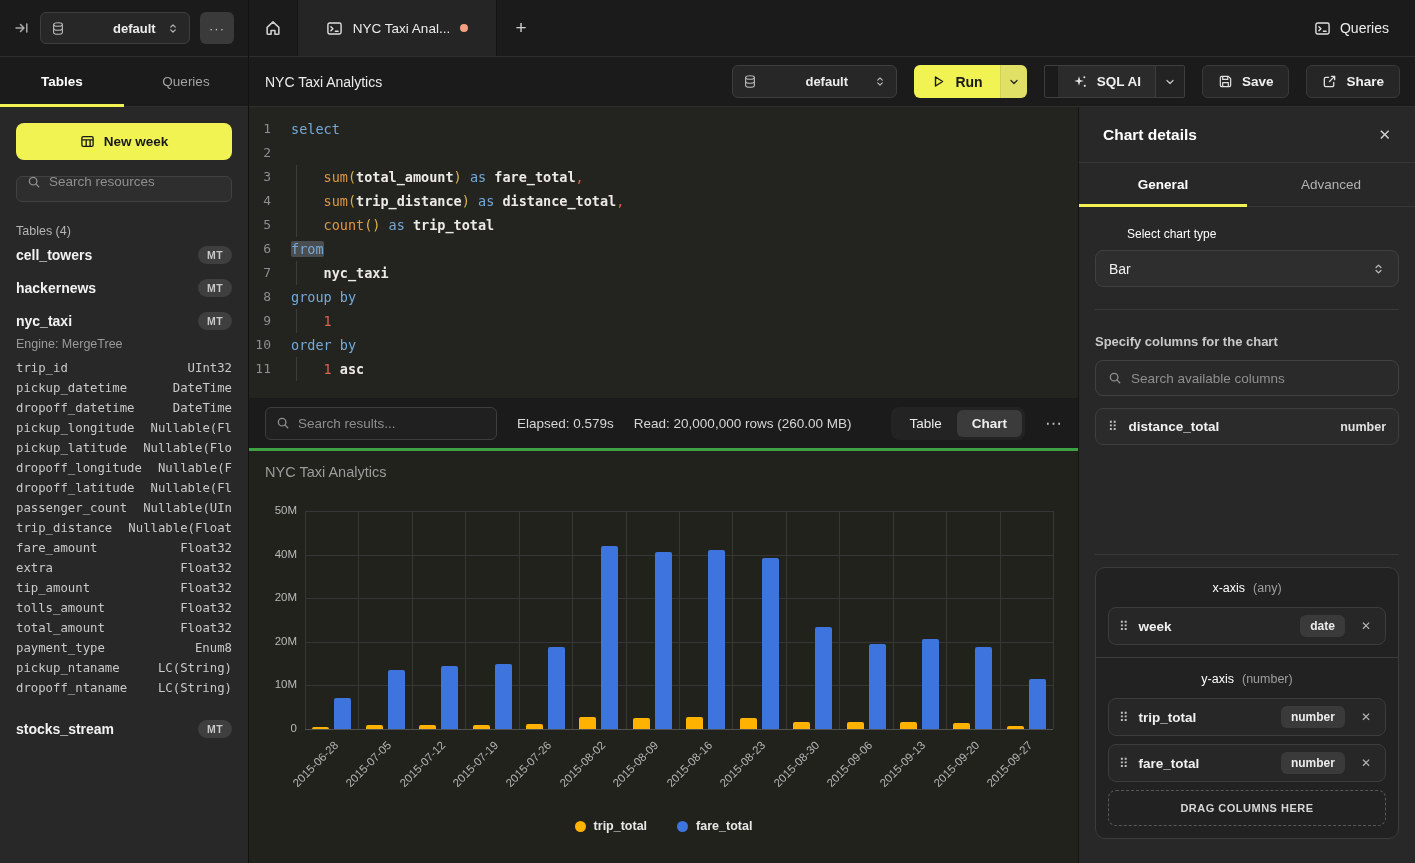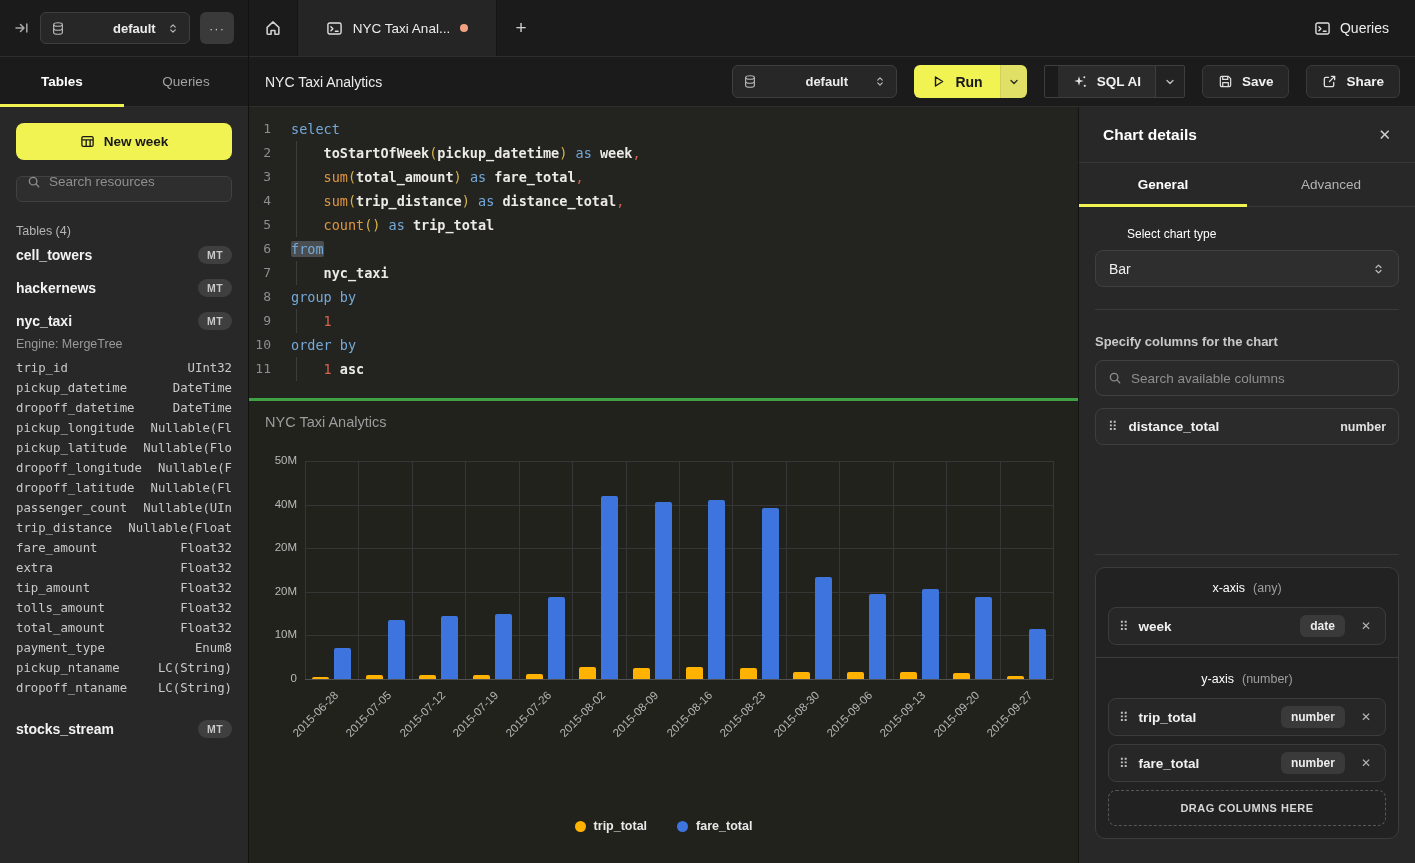--- a/index.html
+++ b/index.html
@@ -387,21 +387,20 @@
     <div class="workarea">
       <div class="left-col">
 
         <div class="editor" id="editor">
             <div class="eline">
               <span class="ln">1</span>
               <span class="code"><span class="tok-kw">select</span></span>
             </div>
             <div class="eline">
               <span class="ln">2</span>
-              <span class="code"><span class="guide"></span><span class="tok-pl">    </span><span class="tok-id">toStartOfWeek</span><span class="tok-par">(</span><span class="tok-id">pickup_datetime</span><span class="tok-par">)</span><span class="tok-pl"> </span><span class="tok-kw">as</span><span class="tok-pl"> </span><span class="tok-id">week</span><span class="tok-pn">,</span></span>
             </div>
             <div class="eline">
               <span class="ln">3</span>
               <span class="code"><span class="guide"></span><span class="tok-pl">    </span><span class="tok-fn">sum</span><span class="tok-par">(</span><span class="tok-id">total_amount</span><span class="tok-par">)</span><span class="tok-pl"> </span><span class="tok-kw">as</span><span class="tok-pl"> </span><span class="tok-id">fare_total</span><span class="tok-pn">,</span></span>
             </div>
             <div class="eline">
               <span class="ln">4</span>
               <span class="code"><span class="guide"></span><span class="tok-pl">    </span><span class="tok-fn">sum</span><span class="tok-par">(</span><span class="tok-id">trip_distance</span><span class="tok-par">)</span><span class="tok-pl"> </span><span class="tok-kw">as</span><span class="tok-pl"> </span><span class="tok-id">distance_total</span><span class="tok-pn">,</span></span>
             </div>
             <div class="eline">
@@ -427,20 +426,39 @@
             <div class="eline">
               <span class="ln">10</span>
               <span class="code"><span class="tok-kw">order by</span></span>
             </div>
             <div class="eline">
               <span class="ln">11</span>
               <span class="code"><span class="guide"></span><span class="tok-pl">    </span><span class="tok-num">1</span><span class="tok-pl"> </span><span class="tok-id">asc</span></span>
             </div>
           </div>
 
+        <div class="results-bar">
+          <div class="results-search">
+            <span>
+              <svg width="14" height="14" viewBox="0 0 16 16" fill="none" stroke="#8f8f8f" stroke-width="1.5" stroke-linecap="round">
+                  <circle cx="7" cy="7" r="4.3"></circle>
+                  <path d="m10.4 10.4 3 3"></path>
+                </svg>
+            </span>
+            <input placeholder="Search results..." style="">
+          </div>
+          <span class="stat">Elapsed: 0.579s</span>
+          <span class="stat">Read: 20,000,000 rows (260.00 MB)</span>
+          <div class="rb-spacer"></div>
+          <div class="segmented" id="view-toggle">
+              <div class="seg">Table</div>
+              <div class="seg active">Chart</div>
+            </div>
+          <span class="rb-more">⋯</span>
+        </div>
 
         <div class="chart-panel">
           <div class="chart-title">NYC Taxi Analytics</div>
           <div class="plot" id="plot">
               <div class="hgrid base" style="top: 218px;"></div>
               <div class="ytick" style="top: 211px;">0</div>
               <div class="hgrid" style="top: 174.4px;"></div>
               <div class="ytick" style="top: 167.4px;">10M</div>
               <div class="hgrid" style="top: 130.8px;"></div>
               <div class="ytick" style="top: 123.8px;">20M</div>

